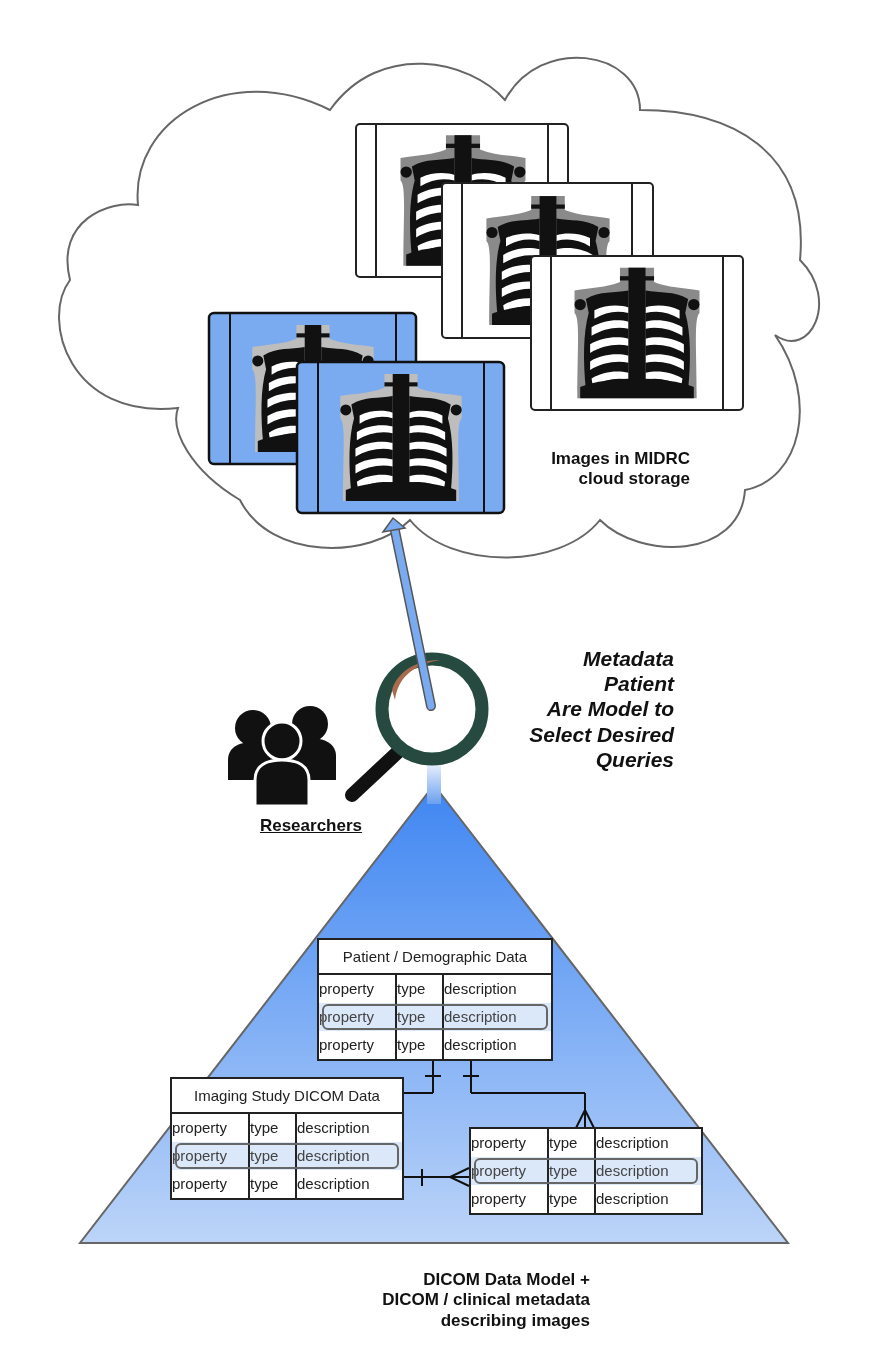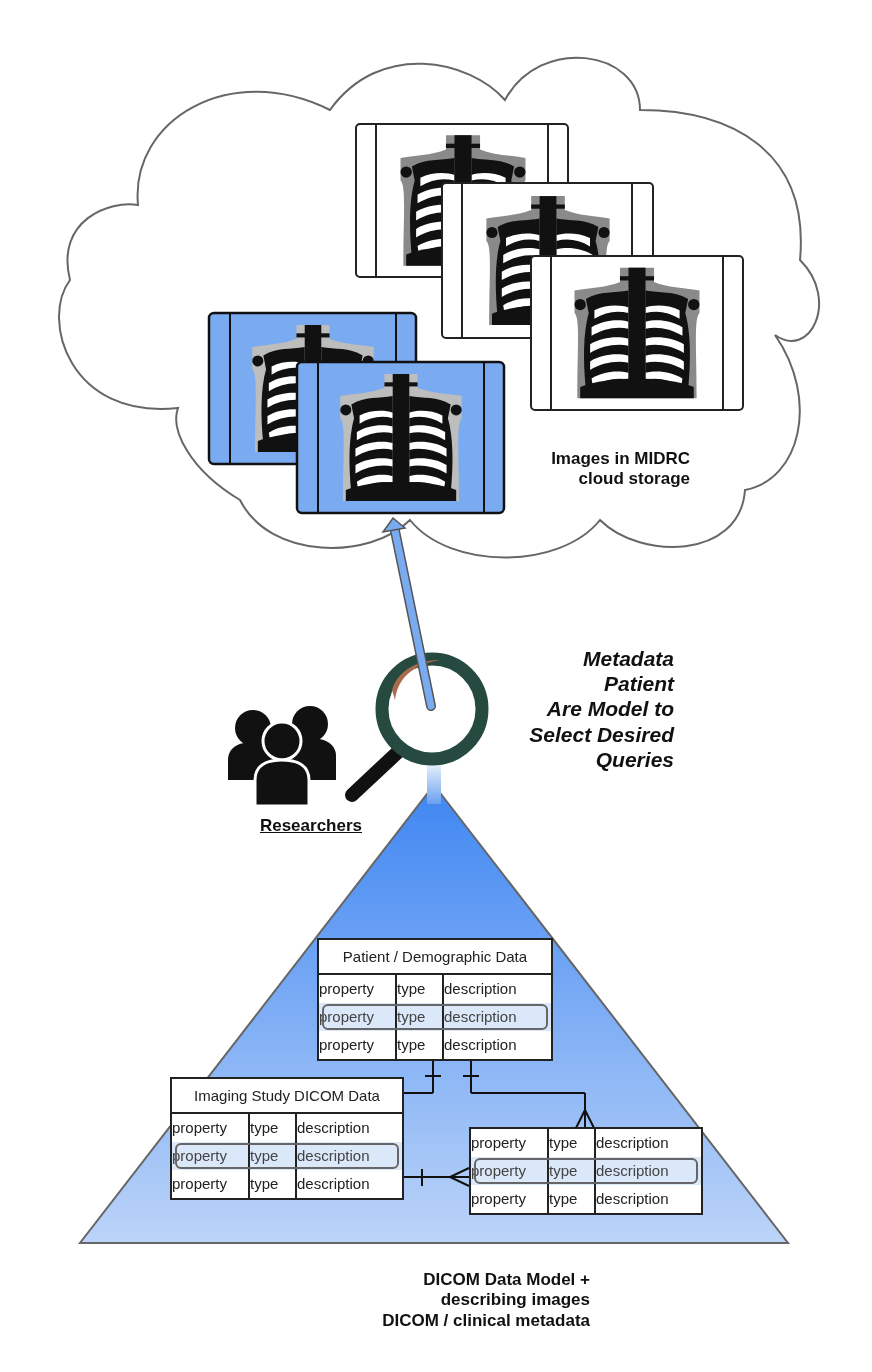--- a/index.html
+++ b/index.html
@@ -219,15 +219,15 @@
   </div>
   <div class="row">
     <div class="c" style="width:78px">property</div>
     <div class="c" style="width:47px">type</div>
     <div class="c" style="flex:1">description</div>
   </div>
 </div>
 
 <div class="lbl" style="left:280px;top:1270px;width:310px;font-size:17px;">
   <div>DICOM Data Model +</div>
+  <div>DICOM / clinical metadata</div>
   <div>describing images</div>
-  <div>DICOM / clinical metadata</div>
 </div>
 
 </body></html>

